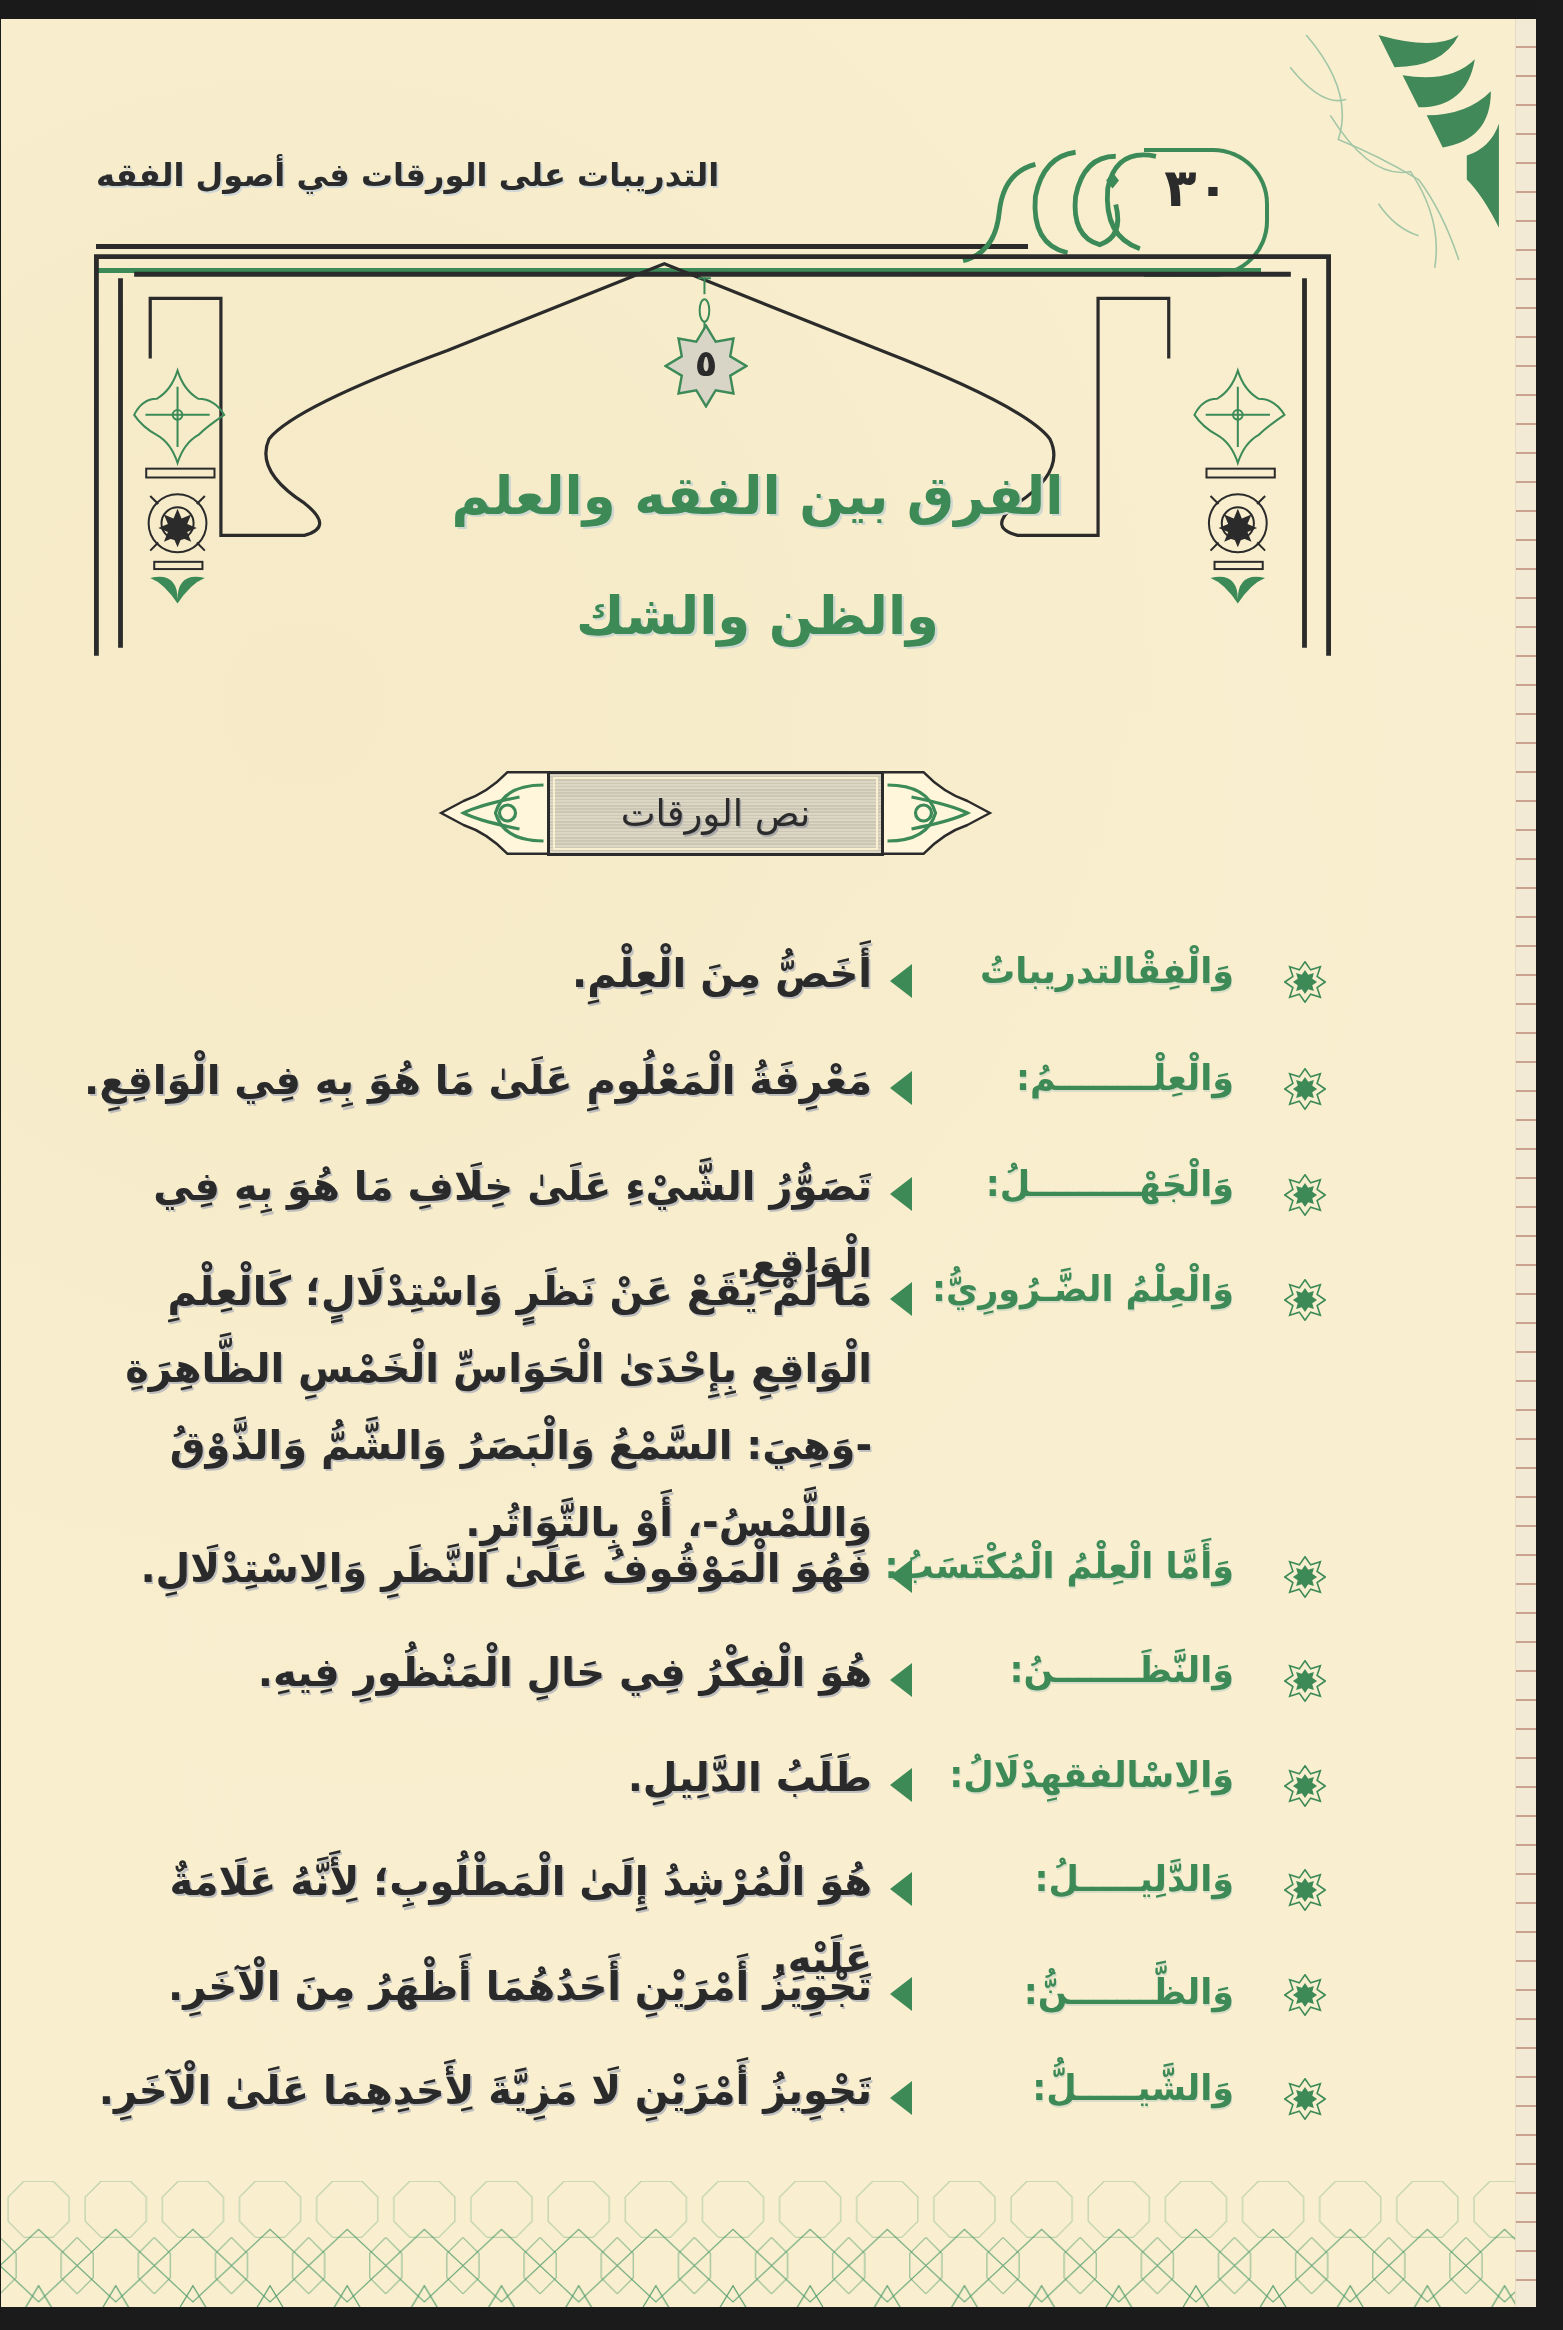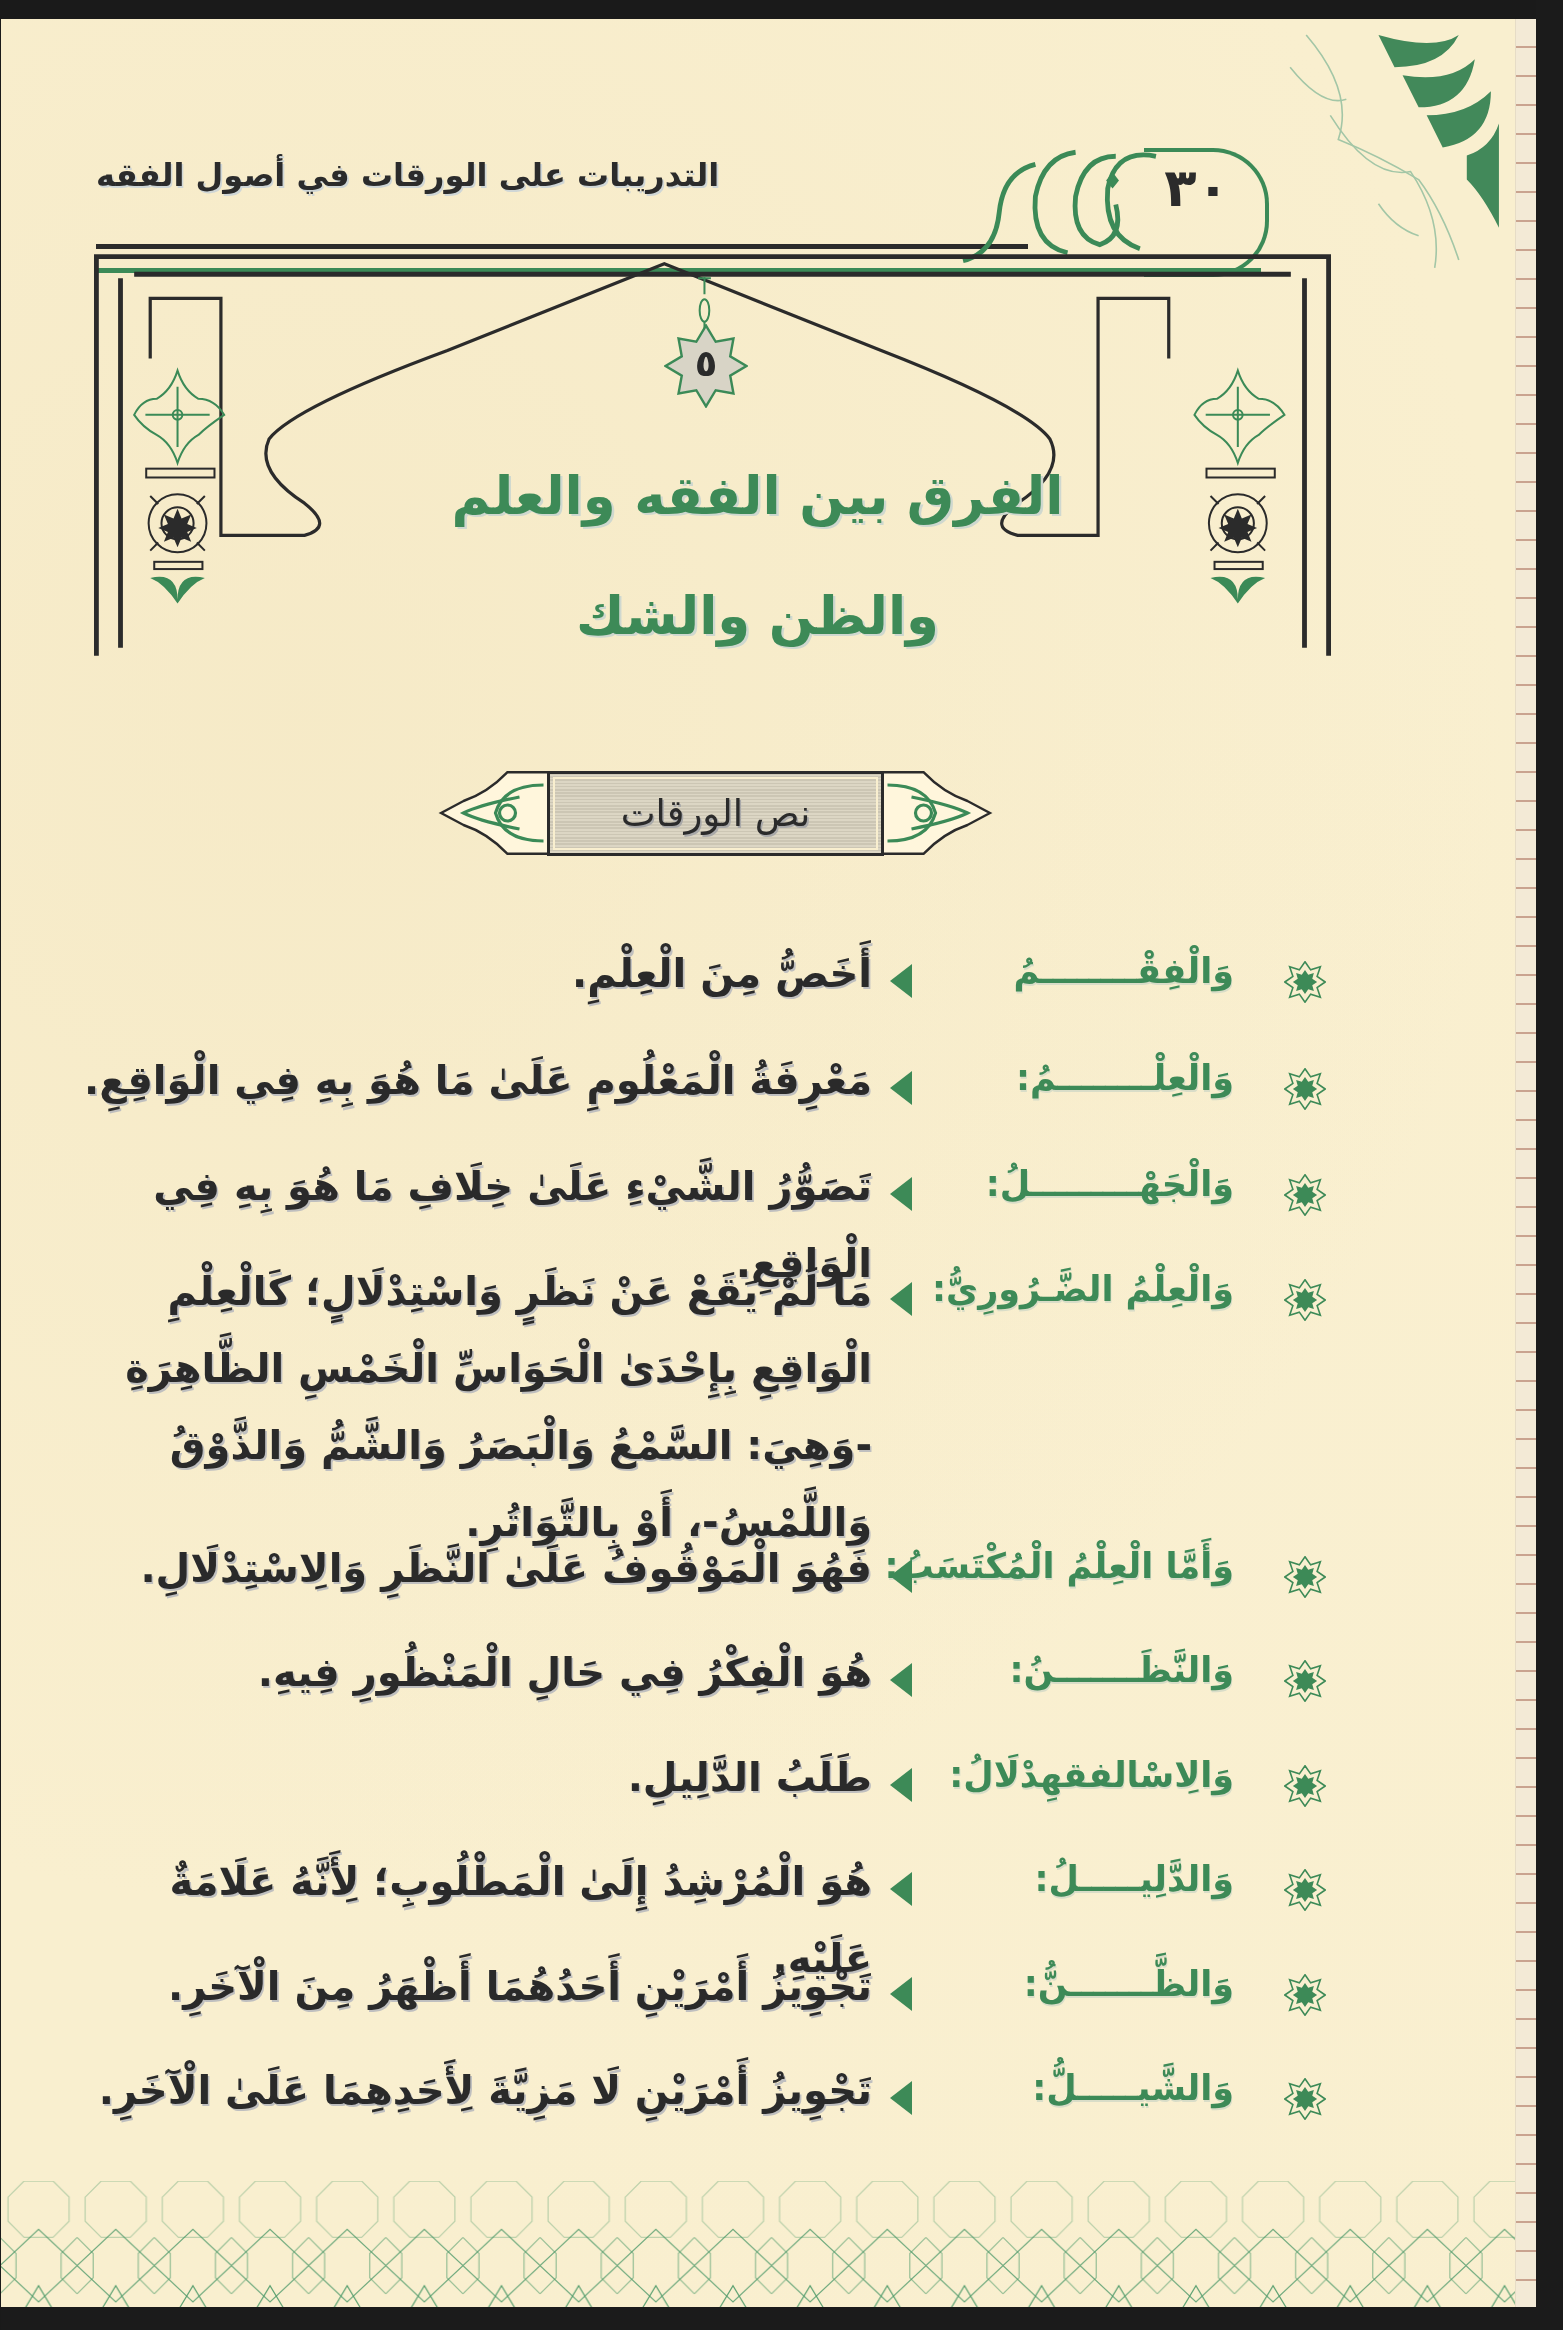--- a/index.html
+++ b/index.html
@@ -231,21 +231,21 @@
     </div>
   </div>
 
   <div class="defs">
 
     <div class="row" style="top:932px">
       <svg class="bullet" style="top:9.6px" viewBox="0 0 52 52">
         <path d="M26 1 L33 11 L45 7 L41 19 L51 26 L41 33 L45 45 L33 41 L26 51 L19 41 L7 45 L11 33 L1 26 L11 19 L7 7 L19 11 Z" fill="none" stroke="#3d8a57" stroke-width="2"></path>
         <path d="M26 11 L30 17 L37 15 L35 22 L41 26 L35 30 L37 37 L30 35 L26 41 L22 35 L15 37 L17 30 L11 26 L17 22 L15 15 L22 17 Z" fill="#3d8a57"></path>
       </svg>
-      <div class="term" style="top:0">وَالْفِقْــــــــمُ</div>
+      <div class="term" style="top:0">وَالْفِقْالتدريباتُ</div>
       <div class="pointer" style="top:13px"></div>
       <div class="definition" style="top:-16px">أَخَصُّ مِنَ الْعِلْمِ.</div>
     </div>
 
     <div class="row" style="top:1039px">
       <svg class="bullet" style="top:9.6px" viewBox="0 0 52 52">
         <path d="M26 1 L33 11 L45 7 L41 19 L51 26 L41 33 L45 45 L33 41 L26 51 L19 41 L7 45 L11 33 L1 26 L11 19 L7 7 L19 11 Z" fill="none" stroke="#3d8a57" stroke-width="2"></path>
         <path d="M26 11 L30 17 L37 15 L35 22 L41 26 L35 30 L37 37 L30 35 L26 41 L22 35 L15 37 L17 30 L11 26 L17 22 L15 15 L22 17 Z" fill="#3d8a57"></path>
       </svg>
       <div class="term" style="top:0">وَالْعِلْــــــــمُ:</div>
@@ -311,21 +311,21 @@
       <div class="term" style="top:0">وَالدَّلِيـــــلُ:</div>
       <div class="pointer" style="top:13px"></div>
       <div class="definition" style="top:-16px">هُوَ الْمُرْشِدُ إِلَىٰ الْمَطْلُوبِ؛ لِأَنَّهُ عَلَامَةٌ عَلَيْهِ.</div>
     </div>
 
     <div class="row" style="top:1945px">
       <svg class="bullet" style="top:9.6px" viewBox="0 0 52 52">
         <path d="M26 1 L33 11 L45 7 L41 19 L51 26 L41 33 L45 45 L33 41 L26 51 L19 41 L7 45 L11 33 L1 26 L11 19 L7 7 L19 11 Z" fill="none" stroke="#3d8a57" stroke-width="2"></path>
         <path d="M26 11 L30 17 L37 15 L35 22 L41 26 L35 30 L37 37 L30 35 L26 41 L22 35 L15 37 L17 30 L11 26 L17 22 L15 15 L22 17 Z" fill="#3d8a57"></path>
       </svg>
-      <div class="term" style="top:0">وَالظَّـــــــنُّ:</div>
+      <div class="term" style="top:8px">وَالظَّـــــــنُّ:</div>
       <div class="pointer" style="top:13px"></div>
       <div class="definition" style="top:-16px">تَجْوِيزُ أَمْرَيْنِ أَحَدُهُمَا أَظْهَرُ مِنَ الْآخَرِ.</div>
     </div>
 
     <div class="row" style="top:2049px">
       <svg class="bullet" style="top:9.6px" viewBox="0 0 52 52">
         <path d="M26 1 L33 11 L45 7 L41 19 L51 26 L41 33 L45 45 L33 41 L26 51 L19 41 L7 45 L11 33 L1 26 L11 19 L7 7 L19 11 Z" fill="none" stroke="#3d8a57" stroke-width="2"></path>
         <path d="M26 11 L30 17 L37 15 L35 22 L41 26 L35 30 L37 37 L30 35 L26 41 L22 35 L15 37 L17 30 L11 26 L17 22 L15 15 L22 17 Z" fill="#3d8a57"></path>
       </svg>
       <div class="term" style="top:0">وَالشَّيـــــلُّ:</div>

